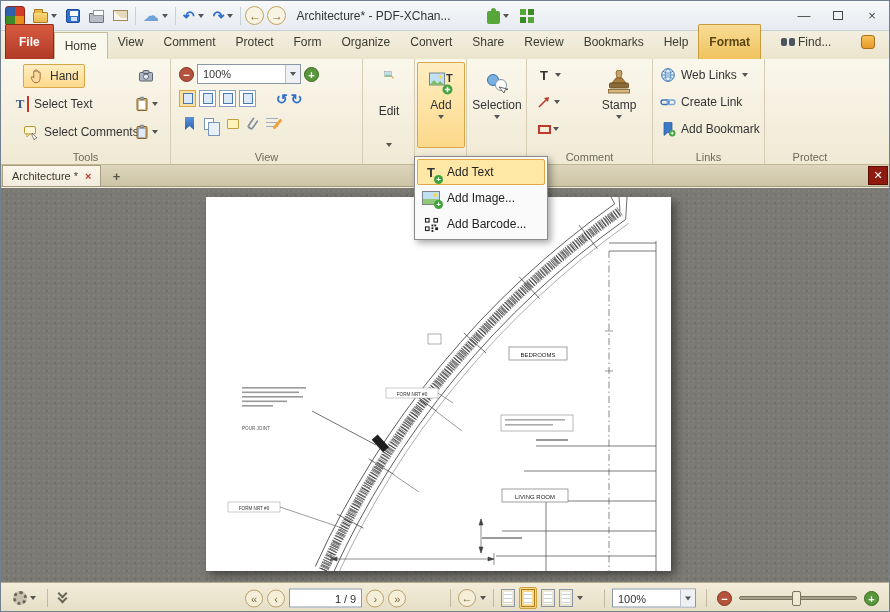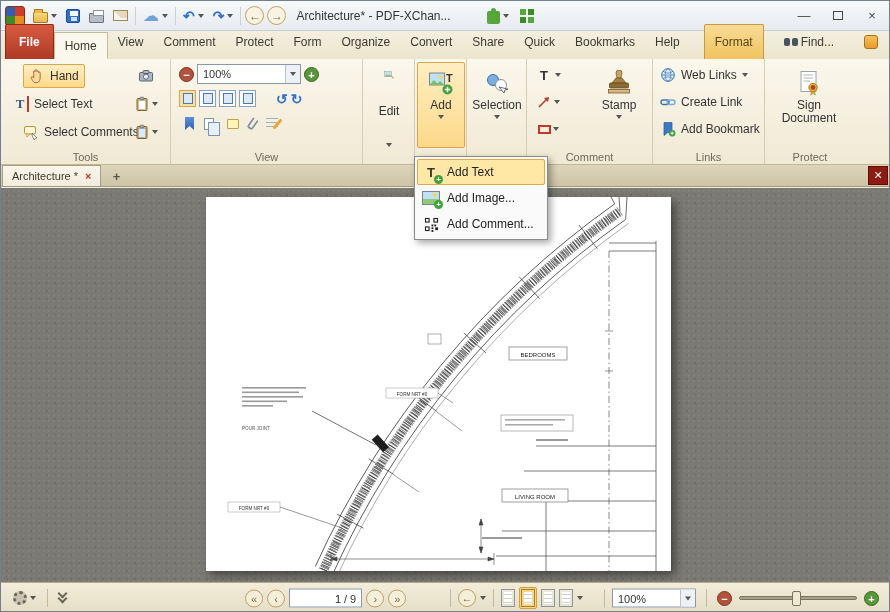--- a/index.html
+++ b/index.html
@@ -37,21 +37,21 @@
   .i-puzzle::before{content:"";position:absolute;width:5px;height:5px;background:#57a639;border-radius:50%;top:-3px;left:4px;}
   .i-grid{width:6px;height:6px;background:#57a639;box-shadow:8px 0 0 #3d8a2a,0 8px 0 #3d8a2a,8px 8px 0 #57a639;margin:2px 10px 10px 2px;}
   .wctl{width:34px;height:26px;display:flex;align-items:center;justify-content:center;color:#444;font-size:13px;}
   .wmax{width:10px;height:9px;border:1.5px solid #444;}
   
   #tabrow{position:absolute;left:0;top:30px;width:100%;height:28px;background:linear-gradient(#f3efe0,#ece5cd);
           display:flex;align-items:flex-end;padding:0 4px;}
   .mtab{height:35px;display:flex;align-items:center;padding:0 10px;font-size:12px;color:#3b3b32;white-space:nowrap;}
   .mtab.file{background:linear-gradient(#d85a40,#b03a26);color:#fff;border:1px solid #8e2a18;border-bottom:none;border-radius:2px 2px 0 0;padding:0 13px;font-weight:bold;}
   .mtab.active{background:#faf7ec;border:1px solid #c5bb9b;border-bottom:1px solid #faf7ec;height:27px;}
-  .mtab.format{background:linear-gradient(#f8dc96,#f0c35e);border:1px solid #c89a3e;border-bottom:none;color:#5a4613;margin-left:14px;border-radius:2px 2px 0 0;}
+  .mtab.format{background:linear-gradient(#f8dc96,#f0c35e);border:1px solid #c89a3e;border-bottom:none;color:#5a4613;margin-left:0;border-radius:2px 2px 0 0;font-weight:bold;}
   .i-find{width:6px;height:8px;background:#4a5560;border-radius:2px;box-shadow:8px 0 0 #4a5560;margin-right:9px;}
   .i-magic{width:14px;height:14px;background:linear-gradient(#f8c05a,#e89a2a);border:1px solid #a8711a;border-radius:3px;}
   .trsep{width:1px;height:20px;background:#c9c0a6;margin:0 5px 3px 5px;align-self:center;}
   
   #ribbon{position:absolute;left:0;top:58px;width:100%;height:106px;background:linear-gradient(#faf7ec,#f0e9d4);border-bottom:1px solid #c2b896;}
   .grp{position:absolute;top:0;height:105px;border-right:1px solid #d6cdb2;}
   .gl{position:absolute;bottom:1px;left:0;right:0;text-align:center;font-size:11px;color:#6e695a;}
   .rbtn{position:absolute;display:inline-flex;align-items:center;gap:5px;height:24px;padding:0 5px;border:1px solid transparent;border-radius:2px;font-size:12px;white-space:nowrap;}
   .rbtn.sel{background:linear-gradient(#ffeec2,#fcd98a);border-color:#d9a64a;}
   .minib{position:absolute;display:flex;align-items:center;gap:2px;height:24px;padding:0 3px;border-radius:2px;}
@@ -181,21 +181,21 @@
   <div id="tabrow">
     <div class="mtab file">File</div>
     <div class="mtab active">Home</div>
     <div class="mtab">View</div>
     <div class="mtab">Comment</div>
     <div class="mtab">Protect</div>
     <div class="mtab">Form</div>
     <div class="mtab">Organize</div>
     <div class="mtab">Convert</div>
     <div class="mtab">Share</div>
-    <div class="mtab">Quick</div>
+    <div class="mtab">Review</div>
     <div class="mtab">Bookmarks</div>
     <div class="mtab">Help</div>
     <div class="mtab format">Format</div>
     <div class="trsep"></div>
     <div class="mtab" style="gap:2px;">
       <span class="i-find"></span>
       <span>Find...</span>
     </div>
     <div class="trsep"></div>
     <div class="mtab">
@@ -374,32 +374,20 @@
             <path d="M4 1.5h8v13l-4-3.2-4 3.2z" fill="#3c78c8" stroke="#2a5a9a" stroke-width=".7"></path>
             <circle cx="12.2" cy="12.2" r="3.2" fill="#3fa33c"></circle>
             <path d="M12.2 10.6v3.2M10.6 12.2h3.2" stroke="#fff" stroke-width="1"></path>
           </svg>
         <span>Add Bookmark</span>
       </div>
       <div class="gl">Links</div>
     </div>
 
     <div class="grp" style="left:764px;width:90px;border-right:none;">
-      <div class="bigbtn" style="left:4px;width:80px;">
-        <svg width="26" height="26" viewBox="0 0 26 26">
-            <rect x="5" y="1.5" width="15" height="20" fill="#fff" stroke="#9aa2b0"></rect>
-            <line x1="7.5" y1="5" x2="17" y2="5" stroke="#aab4c2"></line>
-            <line x1="7.5" y1="8" x2="17" y2="8" stroke="#aab4c2"></line>
-            <line x1="7.5" y1="11" x2="14" y2="11" stroke="#aab4c2"></line>
-            <path d="M16 20l-1.5 5 2.5-1.5 2.5 1.5-1.5-5z" fill="#d8b23a" stroke="#a8821a" stroke-width=".5"></path>
-            <circle cx="17" cy="17.5" r="4.2" fill="#e0b83c" stroke="#a8821a"></circle>
-            <circle cx="17" cy="17.5" r="2.4" fill="#c23b28"></circle>
-          </svg>
-        <span class="blabel">Sign Document</span>
-      </div>
       <div class="gl">Protect</div>
     </div>
   </div>
 
   <div id="addmenu">
     <div class="mi hl">
       <span class="mico">
           <span class="tchar">T</span>
           <span class="pbadge">+</span>
         </span>
@@ -425,21 +413,21 @@
               <rect x="12" y="11" width="3" height="3"></rect>
               <rect x="8" y="14" width="2" height="2"></rect>
             </g>
             <g fill="#fff">
               <rect x="2.2" y="2.2" width="2.6" height="2.6"></rect>
               <rect x="11.2" y="2.2" width="2.6" height="2.6"></rect>
               <rect x="2.2" y="11.2" width="2.6" height="2.6"></rect>
             </g>
           </svg>
       </span>
-      <span>Add Comment...</span>
+      <span>Add Barcode...</span>
     </div>
   </div>
 
   <div id="doctabs">
     <div class="dtab">
       <span>Architecture *</span>
       <span class="dclose">×</span>
     </div>
     <div class="dplus">+</div>
     <div id="tabsclose">✕</div>

